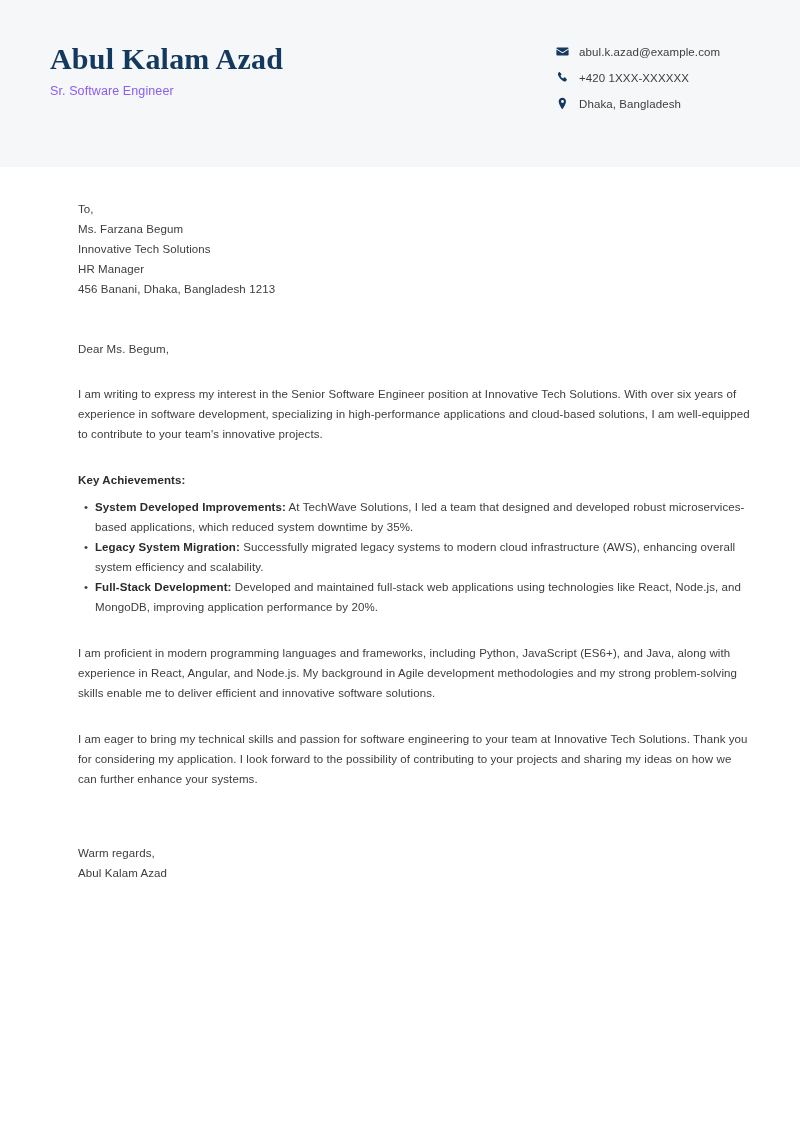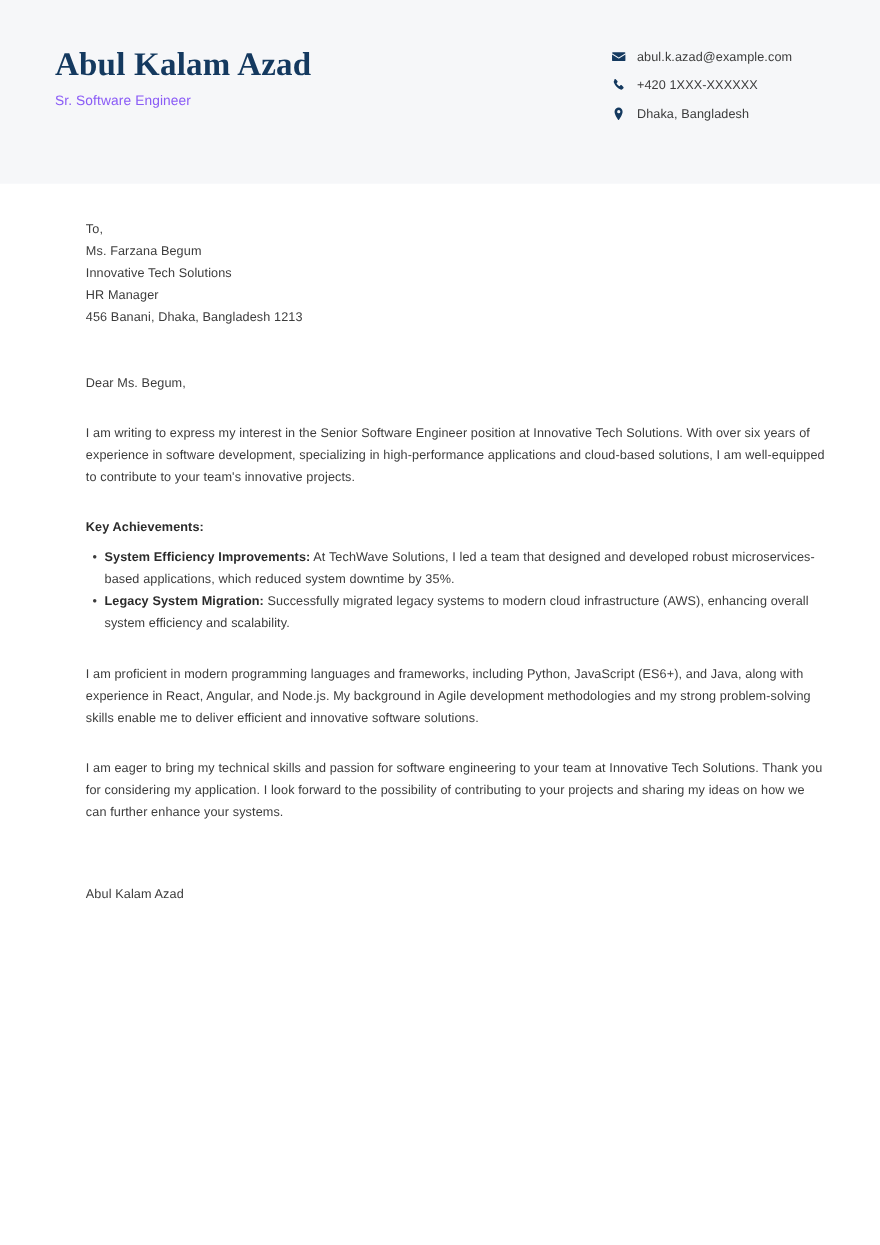--- a/index.html
+++ b/index.html
@@ -201,28 +201,32 @@
   </div>
 
   <div class="salutation">Dear Ms. Begum,</div>
 
   <div class="para">I am writing to express my interest in the Senior Software Engineer position at Innovative Tech Solutions. With over six years of experience in software development, specializing in high-performance applications and cloud-based solutions, I am well-equipped to contribute to your team's innovative projects.</div>
 
   <div class="section-heading">Key Achievements:</div>
 
   <ul class="achievements">
     <li>
-      <b>System Efficiency Improvements:</b><span> At TechWave Solutions, I led a team that designed and developed robust microservices-based applications, which reduced system downtime by 35%.</span>
+      <b>System Developed Improvements:</b><span> At TechWave Solutions, I led a team that designed and developed robust microservices-based applications, which reduced system downtime by 35%.</span>
     </li>
     <li>
       <b>Legacy System Migration:</b><span> Successfully migrated legacy systems to modern cloud infrastructure (AWS), enhancing overall system efficiency and scalability.</span>
     </li>
+    <li>
+      <b>Full-Stack Development:</b><span> Developed and maintained full-stack web applications using technologies like React, Node.js, and MongoDB, improving application performance by 20%.</span>
+    </li>
   </ul>
 
   <div class="para">I am proficient in modern programming languages and frameworks, including Python, JavaScript (ES6+), and Java, along with experience in React, Angular, and Node.js. My background in Agile development methodologies and my strong problem-solving skills enable me to deliver efficient and innovative software solutions.</div>
 
   <div class="para">I am eager to bring my technical skills and passion for software engineering to your team at Innovative Tech Solutions. Thank you for considering my application. I look forward to the possibility of contributing to your projects and sharing my ideas on how we can further enhance your systems.</div>
 
   <div class="signoff">
+    <div>Warm regards,</div>
     <div>Abul Kalam Azad</div>
   </div>
 
 </div>
 
 </body></html>

